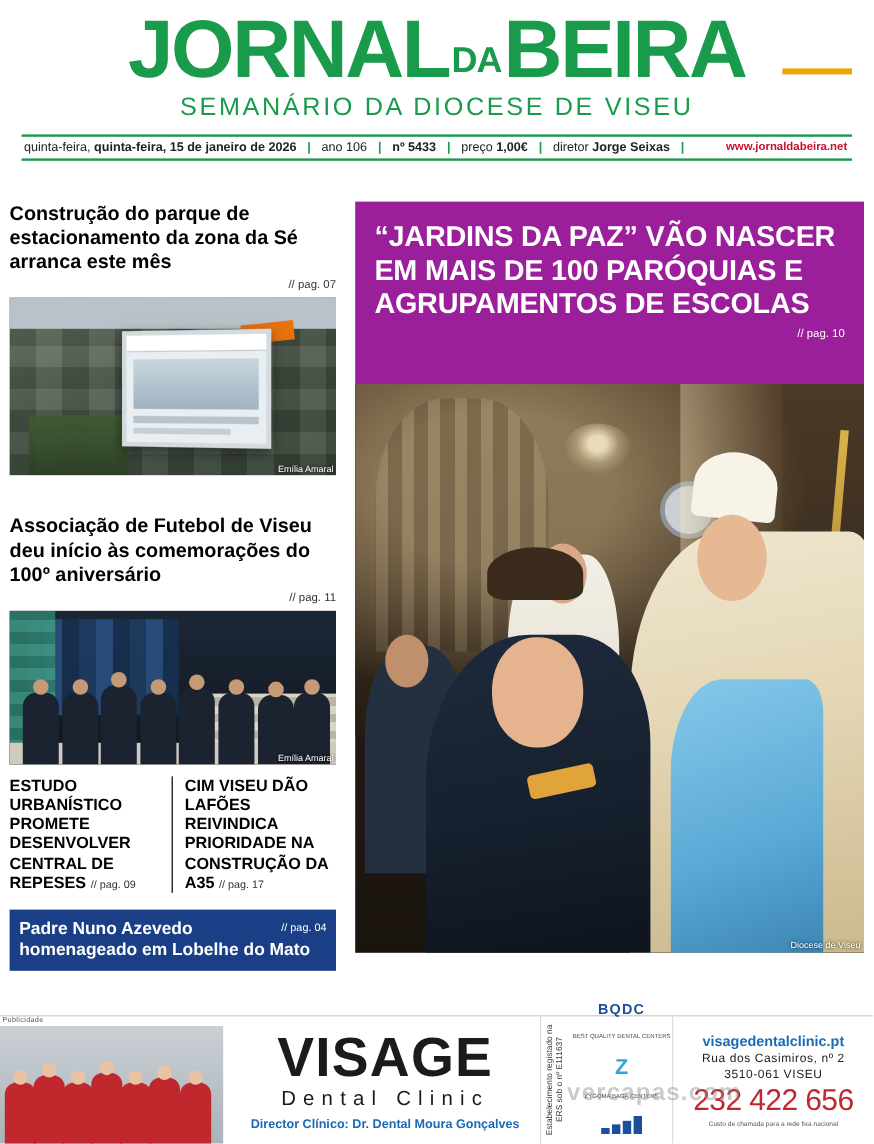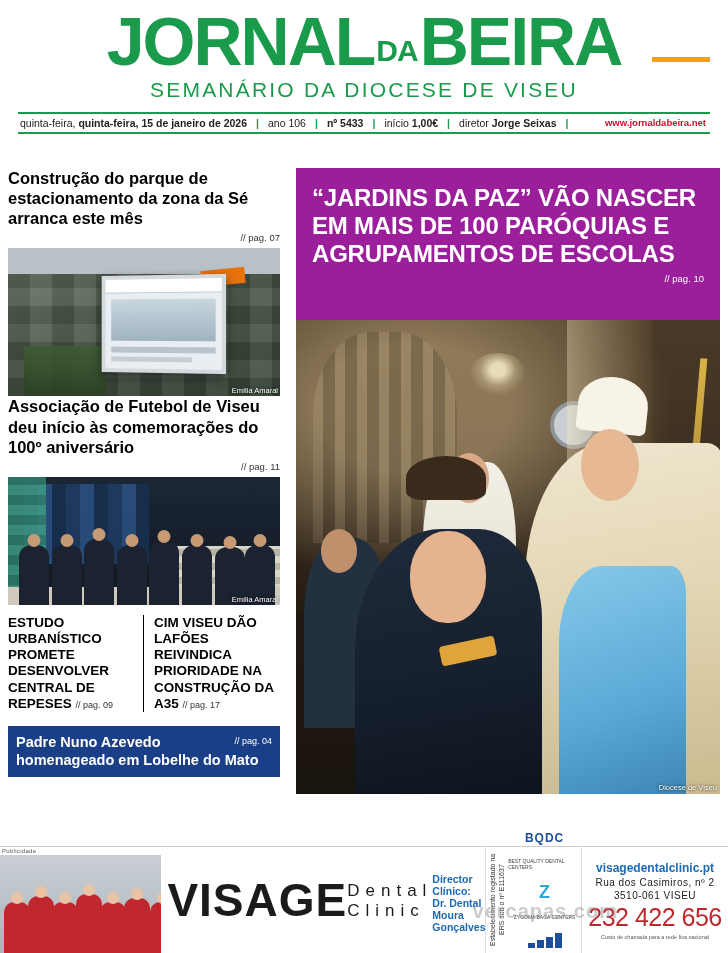--- a/index.html
+++ b/index.html
@@ -292,21 +292,21 @@
   }
   .ad-photo .pr {
     position:absolute; bottom:0; width:26px; height:52px; border-radius:10px 10px 0 0; background:#c1282d;
   }
   .ad-photo .pr::after {
     content:''; position:absolute; top:-10px; left:50%; transform:translateX(-50%);
     width:12px; height:12px; border-radius:50%; background:#e9c3a3;
   }
   .ad-visage {
     flex: 1;
-    display:flex; flex-direction:row; justify-content:center; align-items:center;
+    display:flex; flex-direction:column; justify-content:center; align-items:center;
     padding-left: 6px;
   }
   .visage-word {
     font-size: 46px; font-weight: bold; letter-spacing: 1px; color:#1b1b1b; line-height:1;
   }
   .visage-sub {
     font-size: 17px; letter-spacing: 6px; color:#1b1b1b; margin-top:2px;
   }
   .visage-dir {
     font-size: 10.5px; color:#1b6ab5; font-weight:bold; margin-top:5px;
@@ -357,21 +357,21 @@
     </div>
     <div class="subtitle">SEMANÁRIO DA DIOCESE DE VISEU</div>
 
     <div class="info-bar">
       <span class="seg">quinta-feira, <b>quinta-feira, 15 de janeiro de 2026</b></span>
       <span class="sep">|</span>
       <span class="seg">ano 106</span>
       <span class="sep">|</span>
       <span class="seg"><b>nº 5433</b></span>
       <span class="sep">|</span>
-      <span class="seg"><span>início</span> <b>1,00€</b></span>
+      <span class="seg"><span>preço</span> <b>1,00€</b></span>
       <span class="sep">|</span>
       <span class="seg"><span>diretor</span> <b>Jorge Seixas</b></span>
       <span class="sep">|</span>
       <span class="site">www.jornaldabeira.net</span>
     </div>
   </div>
 
   <div class="content">
 
     <div class="col-left">
@@ -387,21 +387,21 @@
           <div class="ph1-board">
             <div class="bh"></div>
             <div class="bimg"></div>
             <div class="btxt"></div>
             <div class="btxt2"></div>
           </div>
           <span class="credit">Emília Amaral</span>
         </div>
       </div>
 
-      <div style="margin-top:0;">
+      <div style="margin-top:32px;">
         <div class="headline">Associação de Futebol de Viseu deu início às comemorações do 100º aniversário</div>
         <div class="pag-ref">// pag. 11</div>
         <div class="photo photo2">
           <div class="ph2-wallart"></div>
           <div class="ph2-tiles"></div>
           <div class="ph2-stairs"></div>
           <div class="ph2-floor"></div>
           <div class="ph2-people">
             <i style="left:4%"></i>
               <i style="left:16%"></i>

